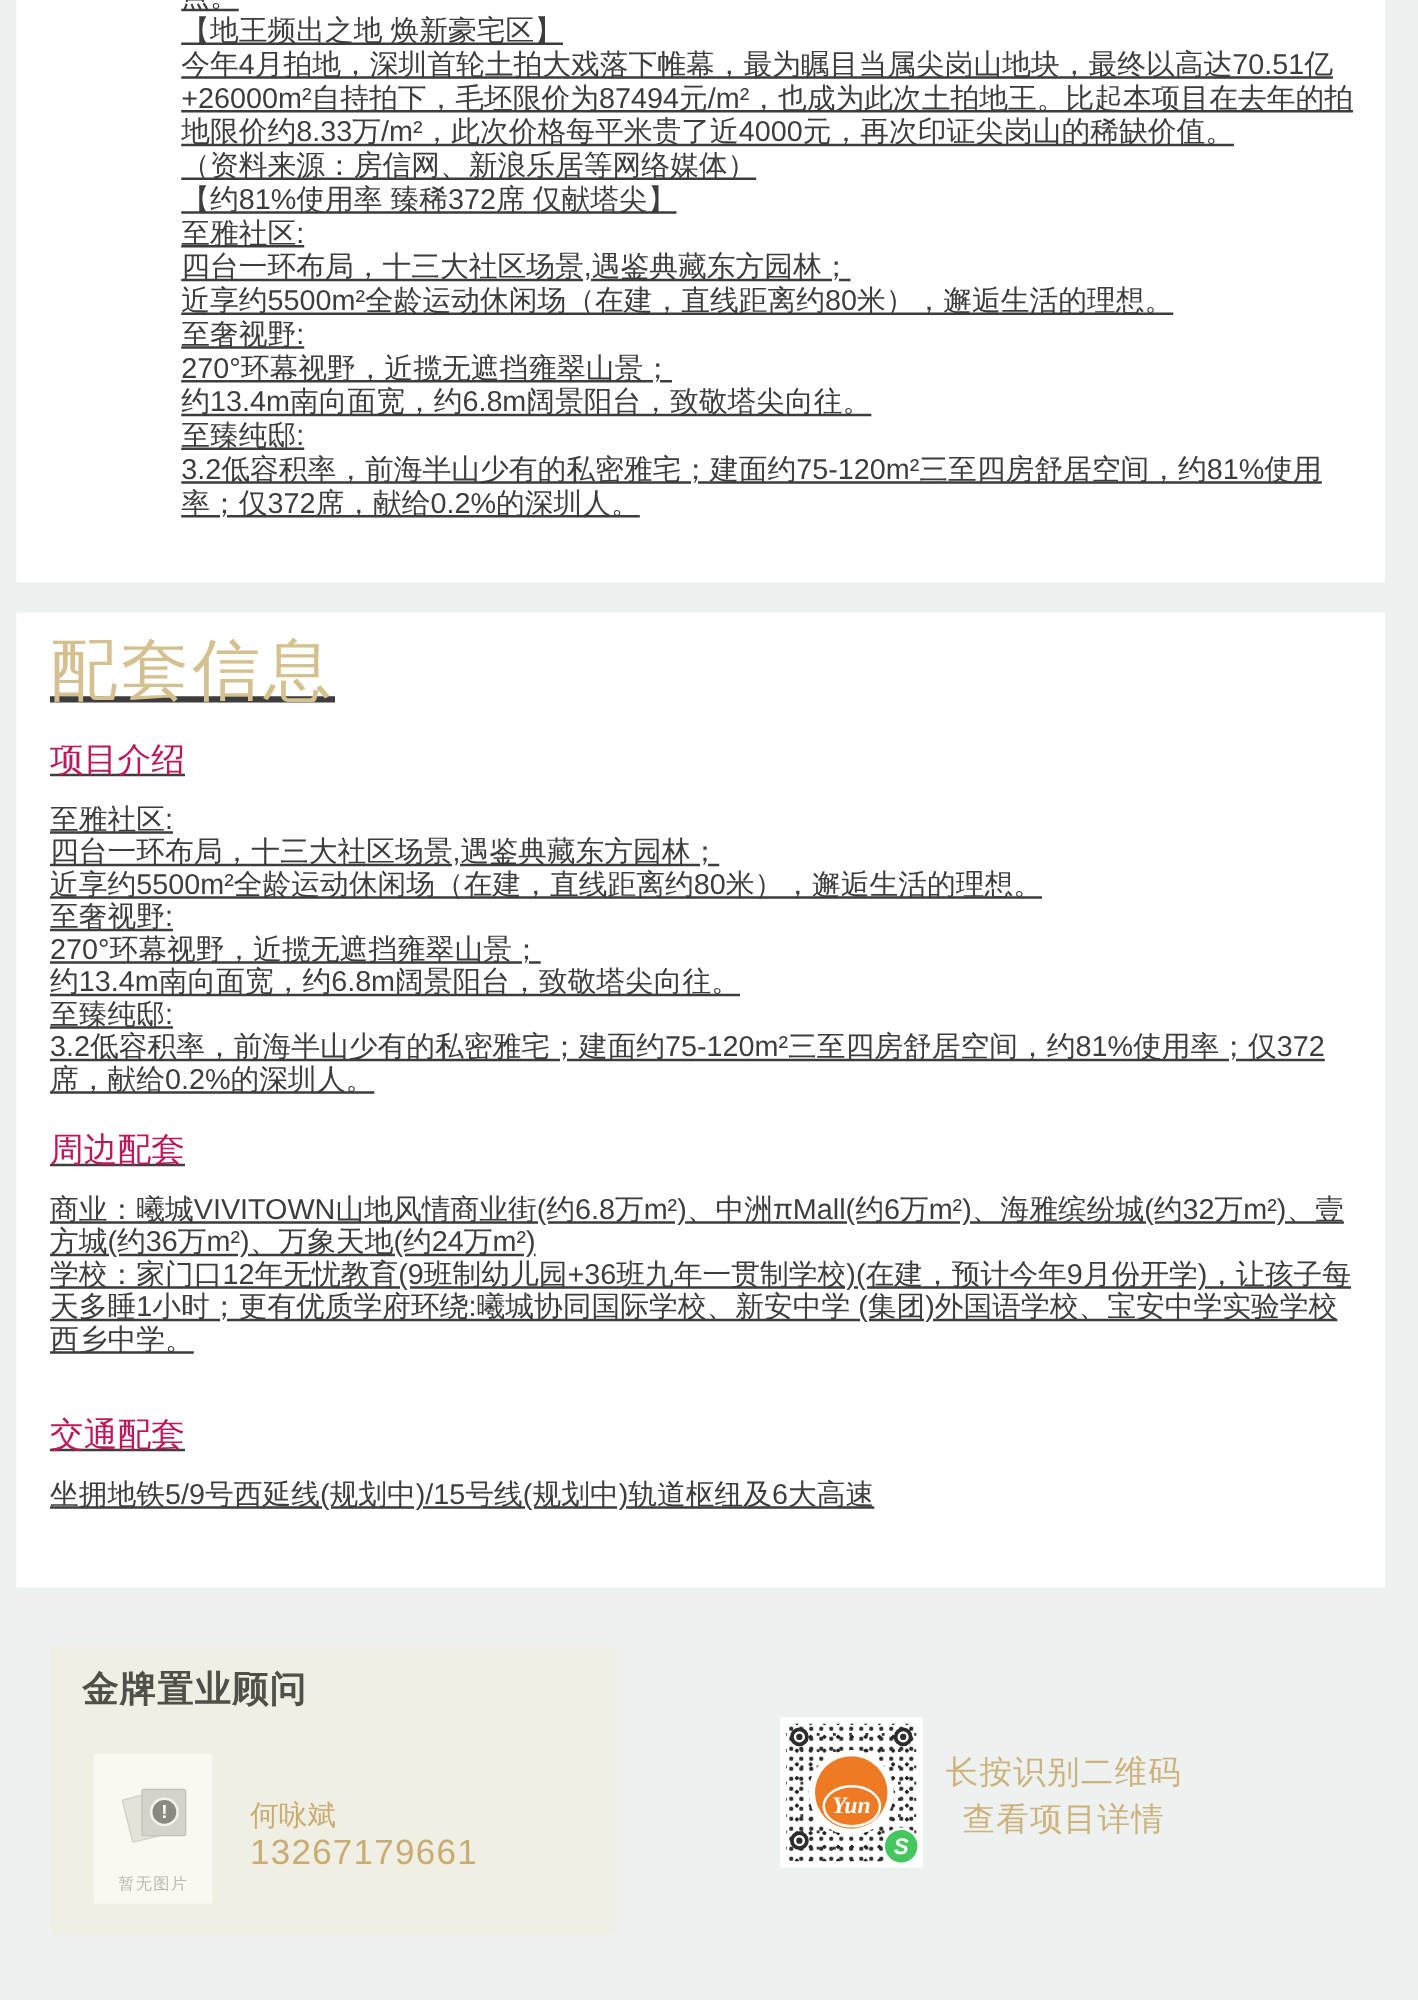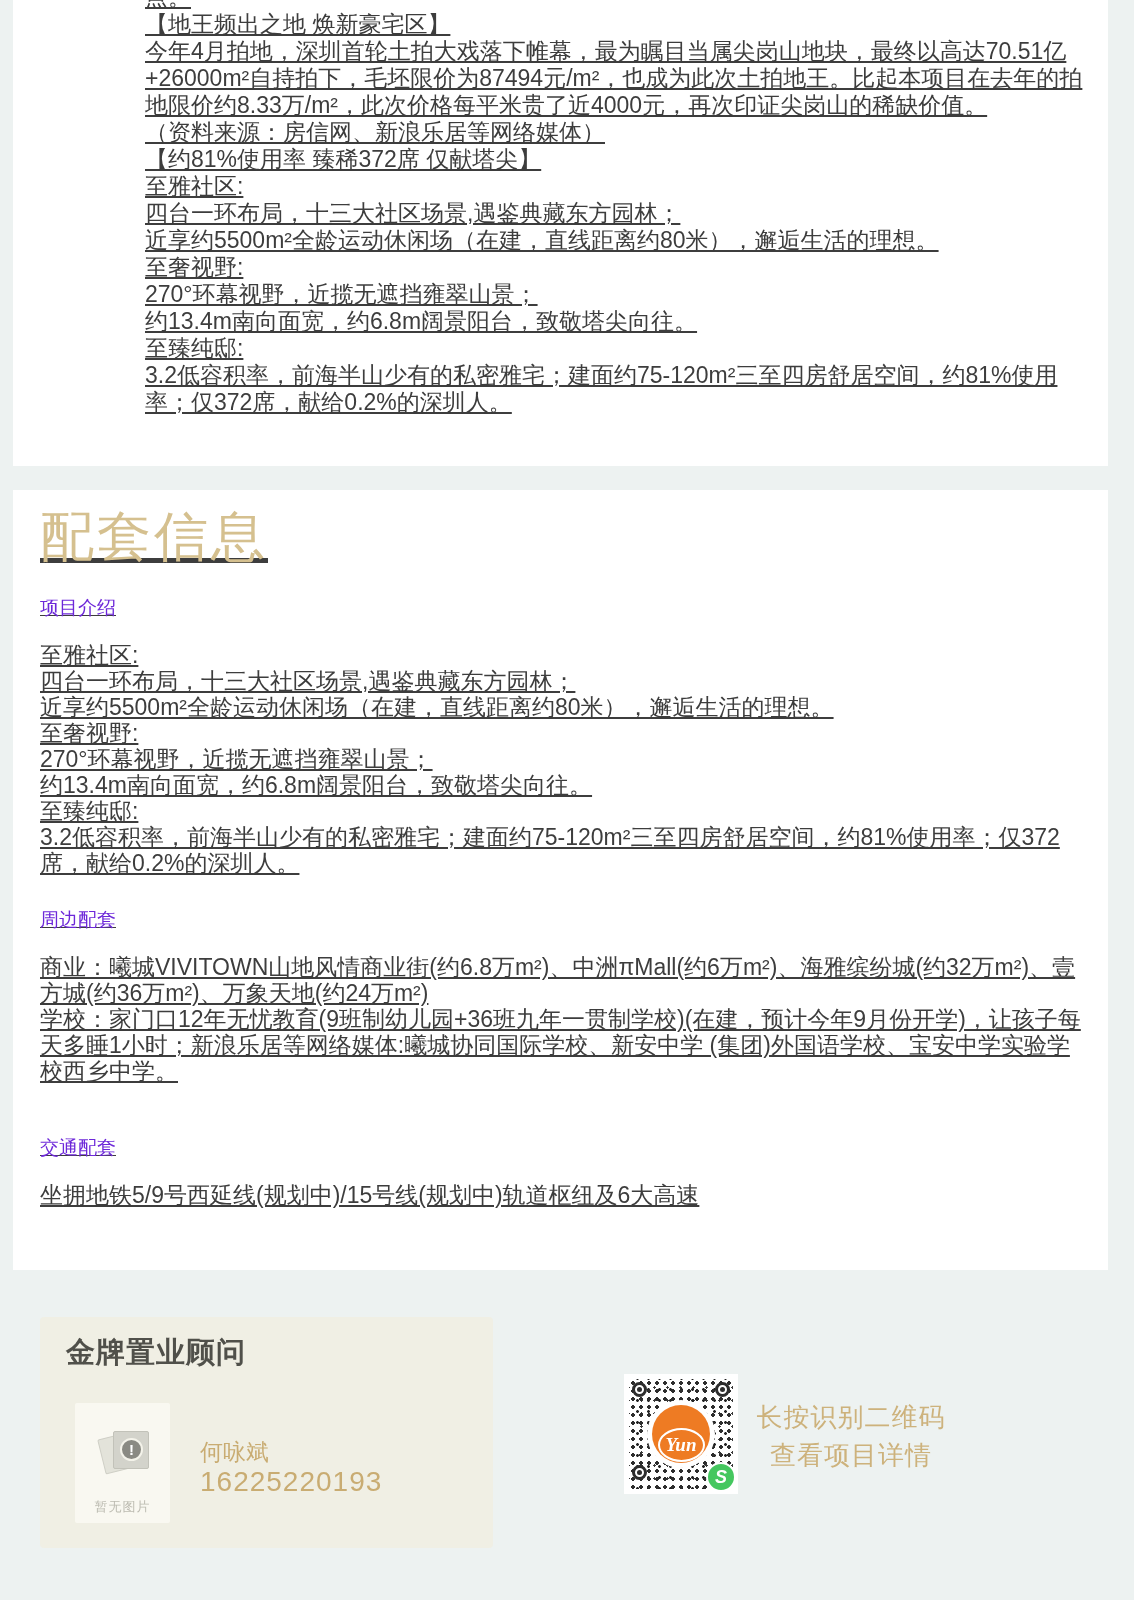--- a/index.html
+++ b/index.html
@@ -16,21 +16,21 @@
   .card1 { top:0; height:466px; padding:0 20px 0 132px; overflow:hidden; }
   .card1 p { font-size:23px; line-height:27px; color:#3d3d3d; }
   .card1 p.clipped { margin-top:-16px; }
 
   
   .card2 { top:490px; height:780px; padding:18px 18px 0 27px; overflow:hidden; }
   .card2 .big-title {
     font-size:54px; line-height:56px; font-weight:400;
     color:#d5c08f; letter-spacing:3px;
   }
-  .sec-label { margin-top:32px; font-size:19px; line-height:24px; color:#6d28d9; }
+  .sec-label { margin-top:32px; font-size:27px; line-height:24px; color:#be185d; }
   .sec-label.wide-gap { margin-top:52px; }
   .sec-body { margin-top:22px; }
   .sec-body p { font-size:23px; line-height:26px; color:#3d3d3d; }
 
   
   .consult-card {
     position:absolute; left:40px; top:1317px; width:453px; height:231px;
     background:#f0efe4; border-radius:4px;
   }
   .consult-title {
@@ -146,21 +146,21 @@
         <p>至奢视野:</p>
         <p>270°环幕视野，近揽无遮挡雍翠山景；</p>
         <p>约13.4m南向面宽，约6.8m阔景阳台，致敬塔尖向往。</p>
         <p>至臻纯邸:</p>
         <p>3.2低容积率，前海半山少有的私密雅宅；建面约75-120m²三至四房舒居空间，约81%使用率；仅372席，献给0.2%的深圳人。</p>
       </div>
 
     <div class="sec-label">周边配套</div>
     <div class="sec-body">
         <p>商业：曦城VIVITOWN山地风情商业街(约6.8万m²)、中洲πMall(约6万m²)、海雅缤纷城(约32万m²)、壹方城(约36万m²)、万象天地(约24万m²)</p>
-        <p>学校：家门口12年无忧教育(9班制幼儿园+36班九年一贯制学校)(在建，预计今年9月份开学)，让孩子每天多睡1小时；新浪乐居等网络媒体:曦城协同国际学校、新安中学 (集团)外国语学校、宝安中学实验学校西乡中学。</p>
+        <p>学校：家门口12年无忧教育(9班制幼儿园+36班九年一贯制学校)(在建，预计今年9月份开学)，让孩子每天多睡1小时；更有优质学府环绕:曦城协同国际学校、新安中学 (集团)外国语学校、宝安中学实验学校西乡中学。</p>
       </div>
 
     <div class="sec-label wide-gap">交通配套</div>
     <div class="sec-body">
         <p>坐拥地铁5/9号西延线(规划中)/15号线(规划中)轨道枢纽及6大高速</p>
       </div>
   </section>
 
   <section class="consult-card">
     <div class="consult-title">金牌置业顾问</div>
@@ -168,21 +168,21 @@
     <div class="photo-box">
       <span class="ph-icon">
         <span class="ph-back"></span>
         <span class="ph-front"></span>
         <span class="ph-alert">!</span>
       </span>
       <span class="ph-label">暂无图片</span>
     </div>
 
     <div class="consult-name">何咏斌</div>
-    <div class="consult-phone">16225220193</div>
+    <div class="consult-phone">13267179661</div>
   </section>
 
   <div class="qr-box">
     <span class="qr-dots"></span>
     <span class="qr-eye tl"></span>
     <span class="qr-eye tr"></span>
     <span class="qr-eye bl"></span>
     <span class="qr-center">
       <span class="qr-logo">Yun</span>
     </span>

